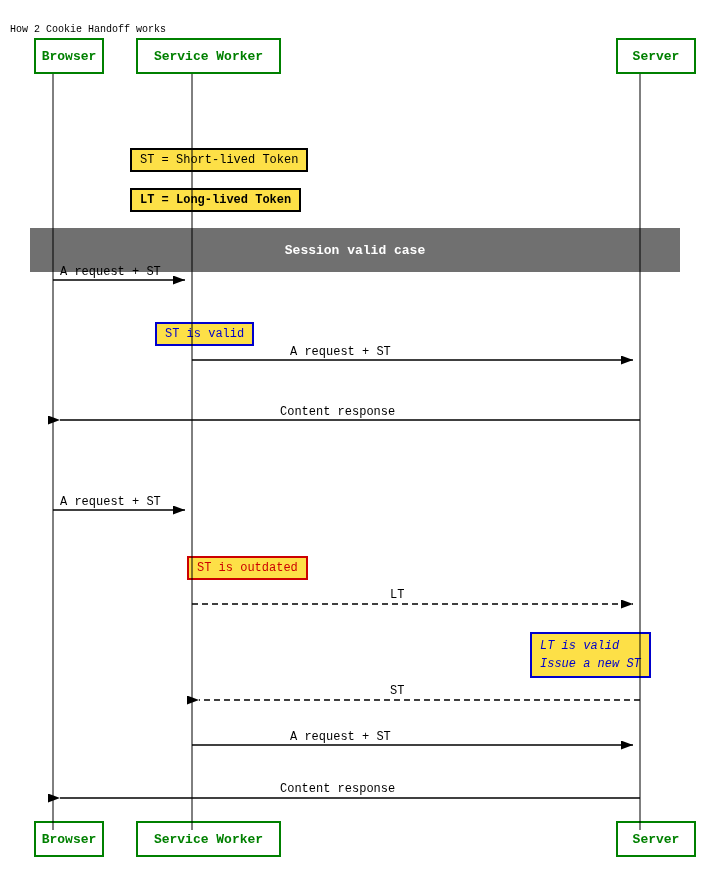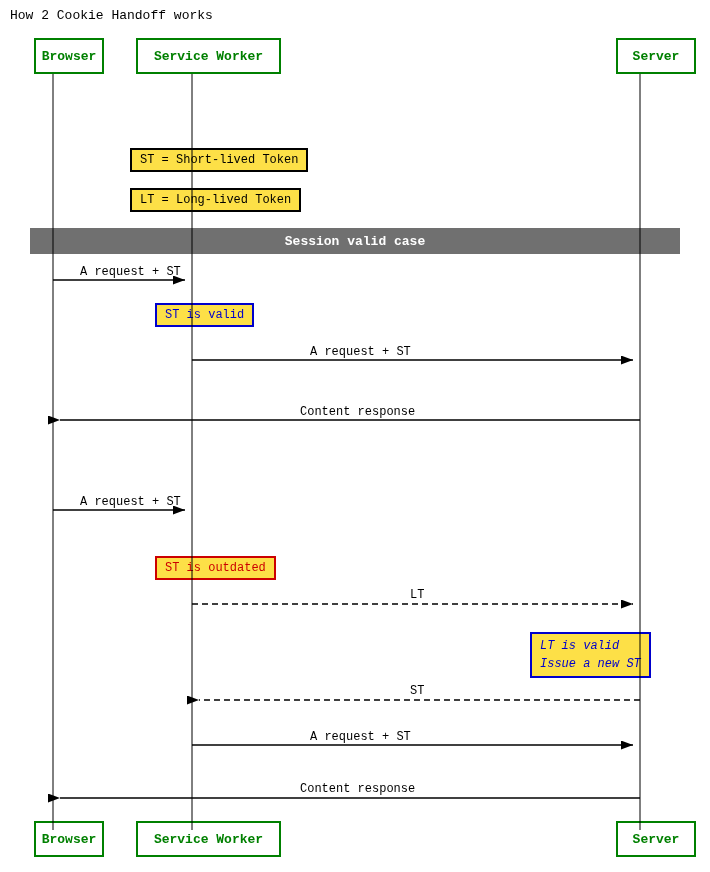--- a/index.html
+++ b/index.html
@@ -15,23 +15,23 @@
 
     #diagram {
       position: relative;
       width: 710px;
       height: 872px;
     }
 
     
     .title {
       position: absolute;
-      top: 8px;
+      top: 24px;
       left: 10px;
-      font-size: 13px;
+      font-size: 10px;
       color: #000;
     }
 
     
     .actor-box {
       position: absolute;
       border: 2px solid #000;
       padding: 4px 8px;
       background: #fff;
       font-size: 13px;
@@ -42,60 +42,59 @@
       justify-content: center;
       margin-left: 16px;
     }
     .actor-box.green { color: #008000; border-color: #008000; }
 
     
     .section-header {
       position: absolute;
       left: 30px;
       right: 30px;
-      height: 26px;
+      height: 44px;
       background: #707070;
       display: flex;
       align-items: center;
       justify-content: center;
       color: #fff;
       font-weight: bold;
       font-size: 13px;
     }
 
     
     .note-box {
       position: absolute;
       border: 2px solid #000;
       padding: 3px 8px;
       background: #fde047;
       font-size: 12px;
       white-space: nowrap;
     }
     .note-box.blue-text { color: #0000cc; border-color: #0000cc; }
-    .note-box.red-text { color: #cc0000; border-color: #cc0000; }
+    .note-box.red-text { color: #cc0000; border-color: #cc0000; margin-left: 32px; }
     .note-box.blue-server { color: #0000cc; border-color: #0000cc; }
 
     
     svg.arrows {
       position: absolute;
       top: 0;
       left: 0;
       width: 710px;
       height: 872px;
       pointer-events: none;
     }
 
     
     .msg-label {
       position: absolute;
       font-size: 12px;
       color: #000;
       white-space: nowrap;
-      margin-left: 20px;
     }
   </style>
 </head>
 <body>
 
 <div id="diagram">
 
   <div class="title">How 2 Cookie Handoff works</div>
 
   <div class="actor-box green" style="left:18px; top:38px; width:70px; height:36px;">
@@ -118,25 +117,25 @@
     <span>Server</span>
   </div>
 
   <div class="section-header" style="top:228px;">
     <span>Session valid case</span>
   </div>
 
   <div class="note-box" style="left:130px; top:148px;">
     <span>ST = Short-lived Token</span>
   </div>
-  <div class="note-box" style="left:130px; top:188px;">
+  <div class="note-box" style="left:130px; top:188px;font-weight:bold;">
     <span>LT = Long-lived Token</span>
   </div>
 
-  <div class="note-box blue-text" style="left:155px; top:303px;">
+  <div class="note-box blue-text" style="left:155px; top:322px;">
     <span>ST is valid</span>
   </div>
 
   <div class="note-box red-text" style="left:155px; top:556px;">
     <span>ST is outdated</span>
   </div>
 
   <div class="note-box blue-server" style="left:530px; top:632px; line-height:1.5;font-style:italic;">
     <div>LT is valid</div>
     <div>Issue a new ST</div>

